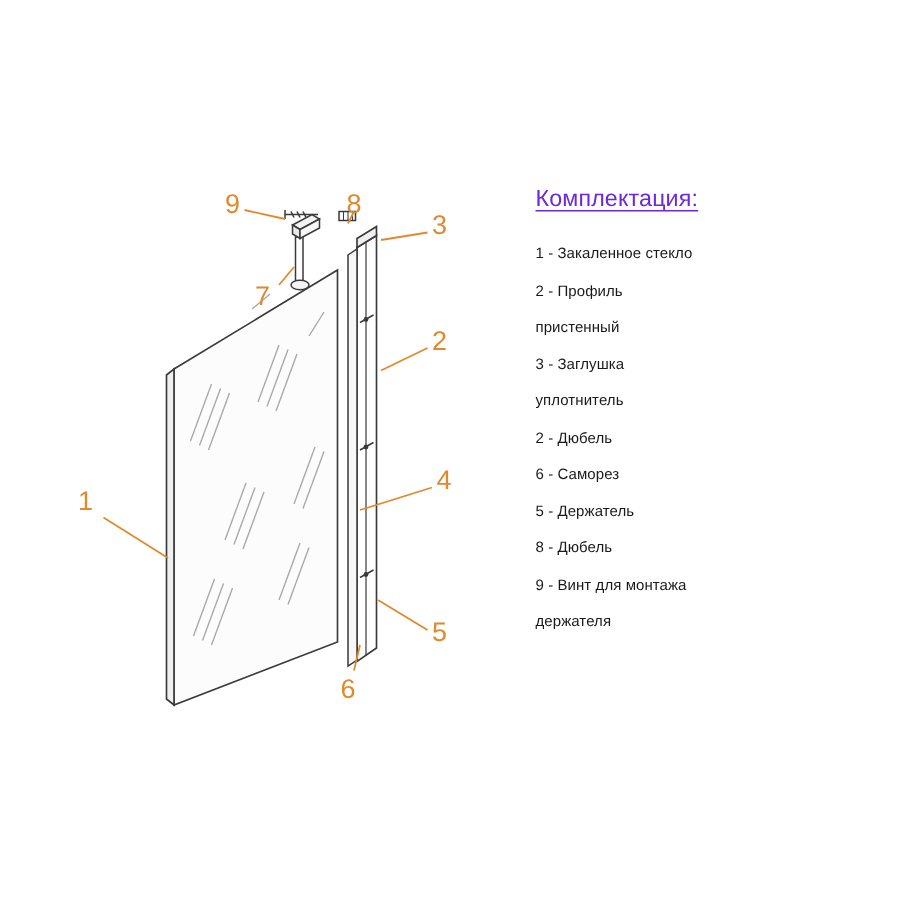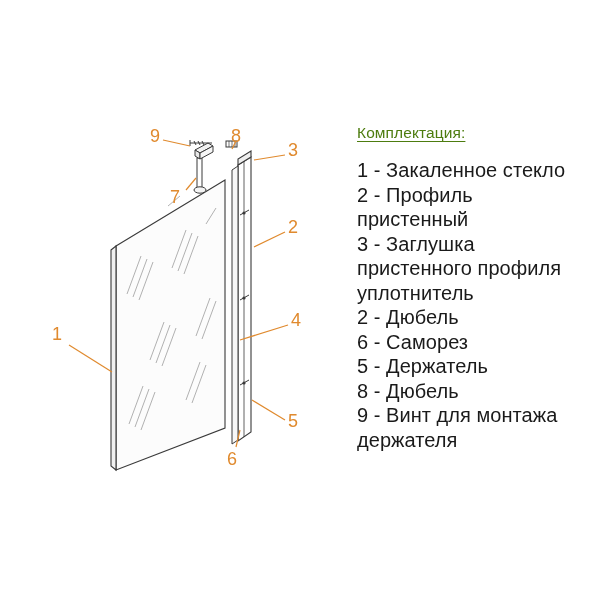--- a/index.html
+++ b/index.html
@@ -27,33 +27,33 @@
     height: 600px;
   }
   .legend {
     position: absolute;
     left: 357px;
     top: 124px;
     width: 235px;
   }
   .legend-title {
     font-size: 15.5px;
-    color: #4d7c0f;
+    color: #6d28d9;
     text-decoration: underline;
     text-underline-offset: 3px;
     margin-bottom: 16px;
     letter-spacing: 0.1px;
   }
   .legend-list {
     list-style: none;
     margin: 0;
     padding: 0;
   }
   .legend-item {
-    font-size: 20px;
+    font-size: 10px;
     line-height: 24.5px;
     color: #1a1a1a;
     letter-spacing: 0.05px;
   }
   .callout-num {
     position: absolute;
     font-size: 18px;
     color: #e08a2e;
     font-family: "Liberation Sans", sans-serif;
     line-height: 1;
@@ -168,21 +168,20 @@
   <span class="callout-num cn8">8</span>
   <span class="callout-num cn9">9</span>
 
   <div class="legend">
     <div class="legend-title">Комплектация:</div>
     <ul class="legend-list">
       <li class="legend-item">1 - Закаленное стекло</li>
       <li class="legend-item">2 - Профиль</li>
       <li class="legend-item">пристенный</li>
       <li class="legend-item">3 - Заглушка</li>
-      <li class="legend-item">пристенного профиля</li>
       <li class="legend-item">уплотнитель</li>
       <li class="legend-item">2 - Дюбель</li>
       <li class="legend-item">6 - Саморез</li>
       <li class="legend-item">5 - Держатель</li>
       <li class="legend-item">8 - Дюбель</li>
       <li class="legend-item">9 - Винт для монтажа</li>
       <li class="legend-item">держателя</li>
     </ul>
   </div>
 

